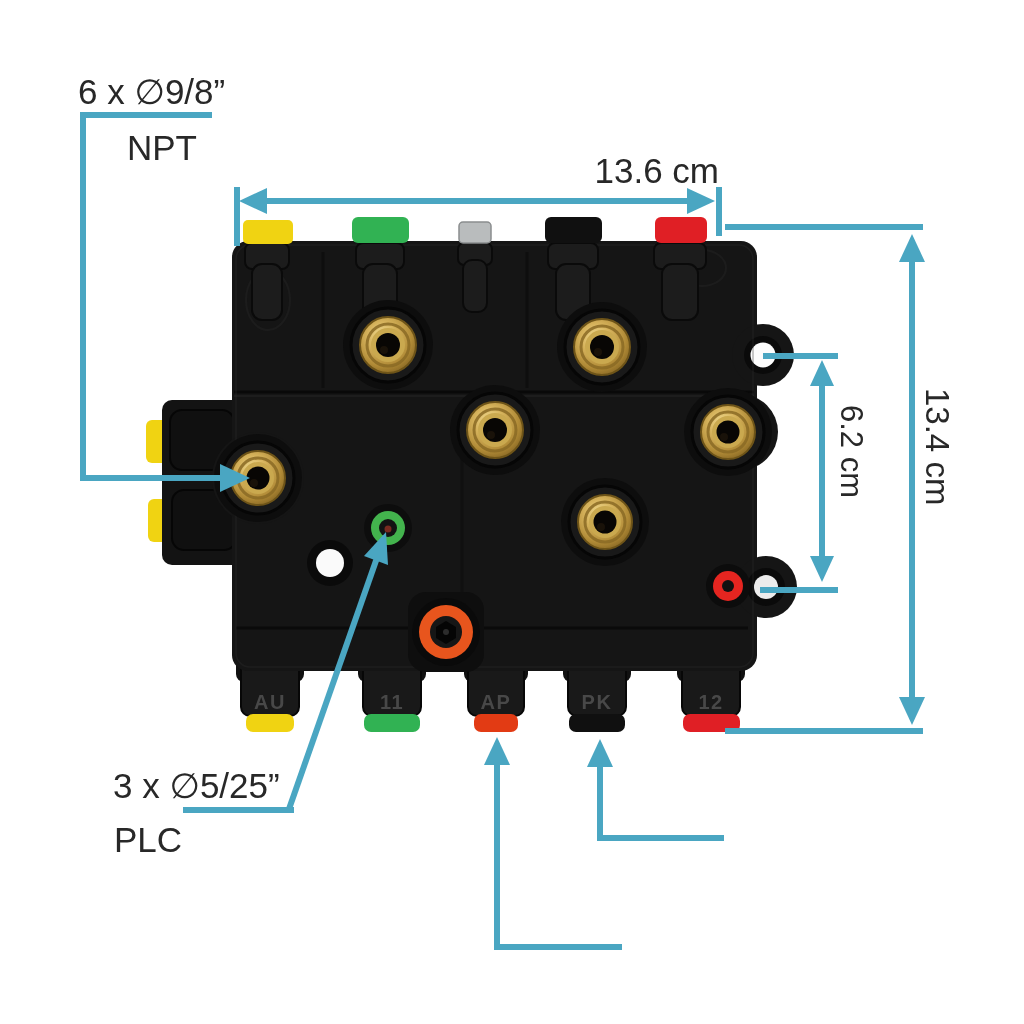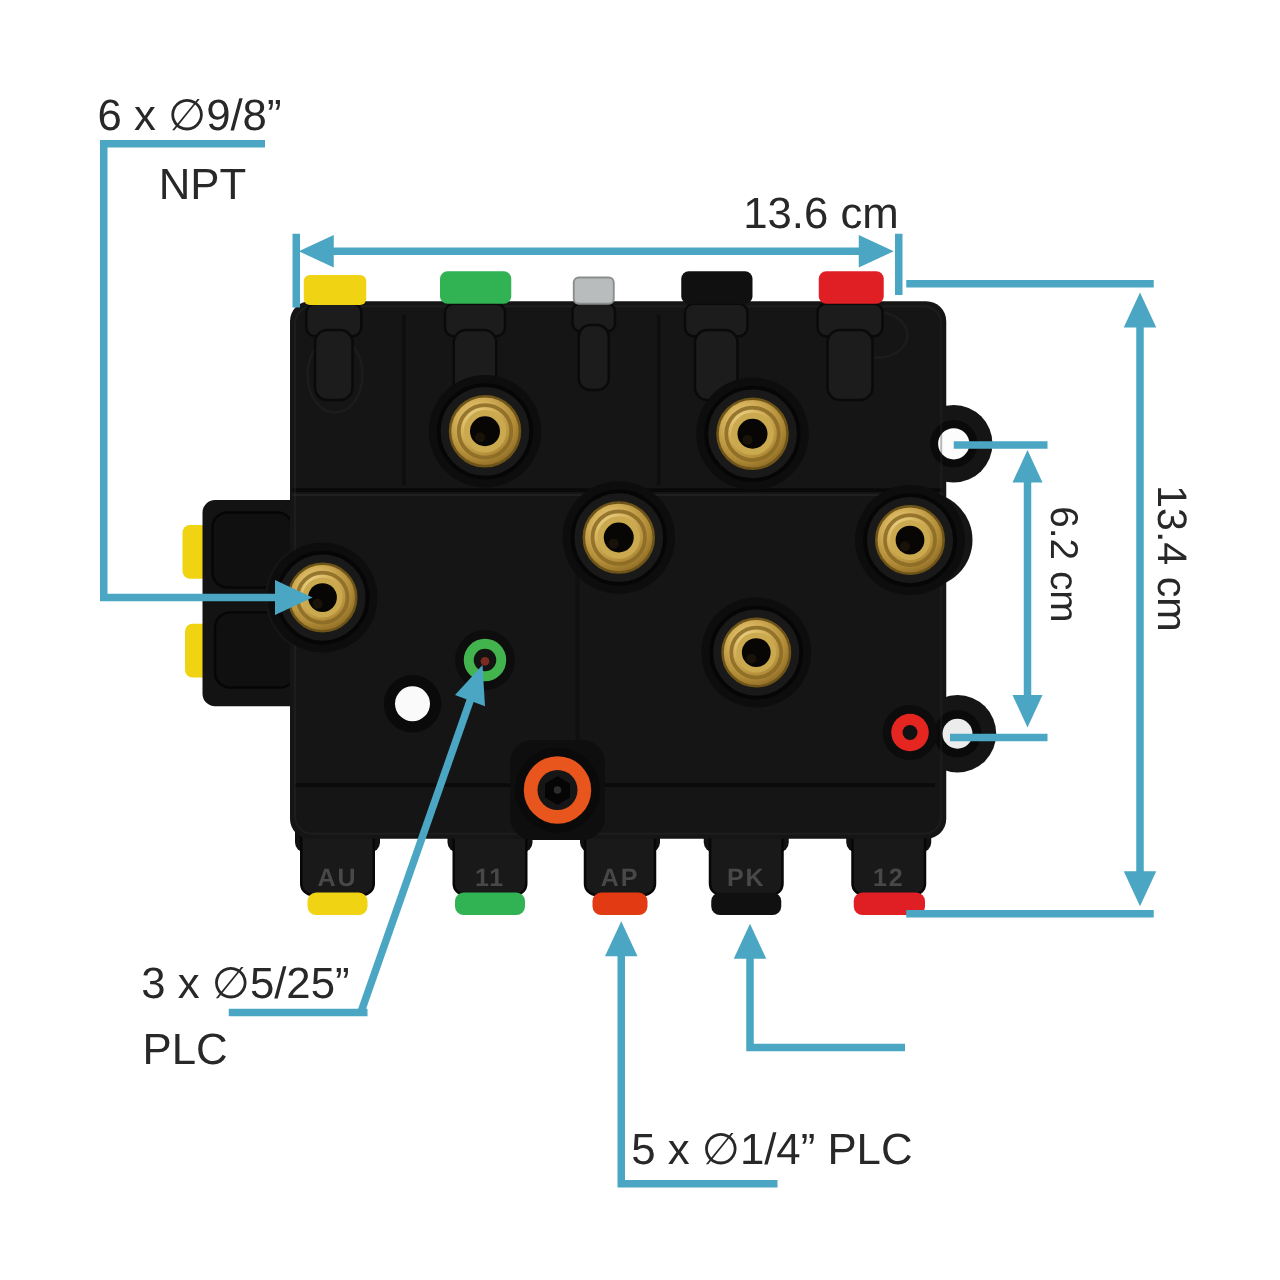--- a/index.html
+++ b/index.html
@@ -252,15 +252,14 @@
 <div class="ann ann-center" style="left:237px;top:151px;width:482px;">13.6 cm</div>
 
 <div class="ann ann-vert" style="left:918px;top:388px;font-size:33px;">13.4 cm</div>
 
 <div class="ann ann-vert" style="left:833px;top:405px;font-size:31px;">6.2 cm</div>
 
 <div class="ann" style="left:113px;top:766px;">3 x ∅5/25”</div>
 <div class="ann" style="left:114px;top:820px;">PLC</div>
 
 
-<div class="ann" style="left:505px;top:899px;">5 x ∅1/4” PLC</div>
 
 </div>
 
 </body></html>

